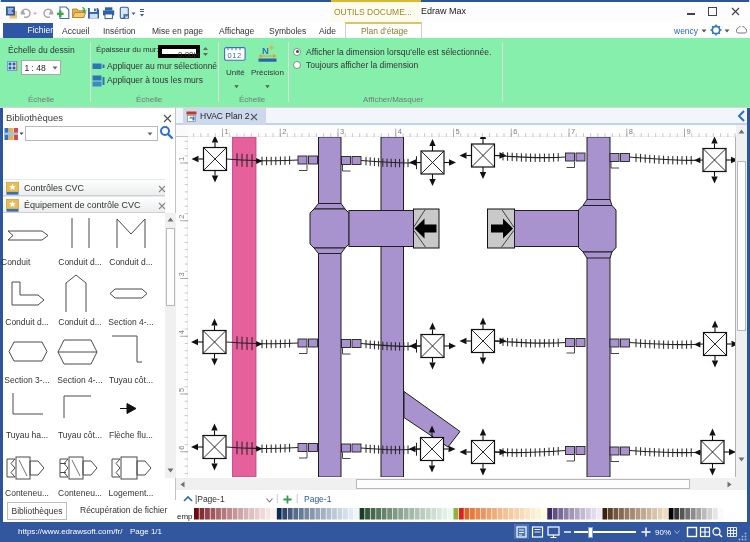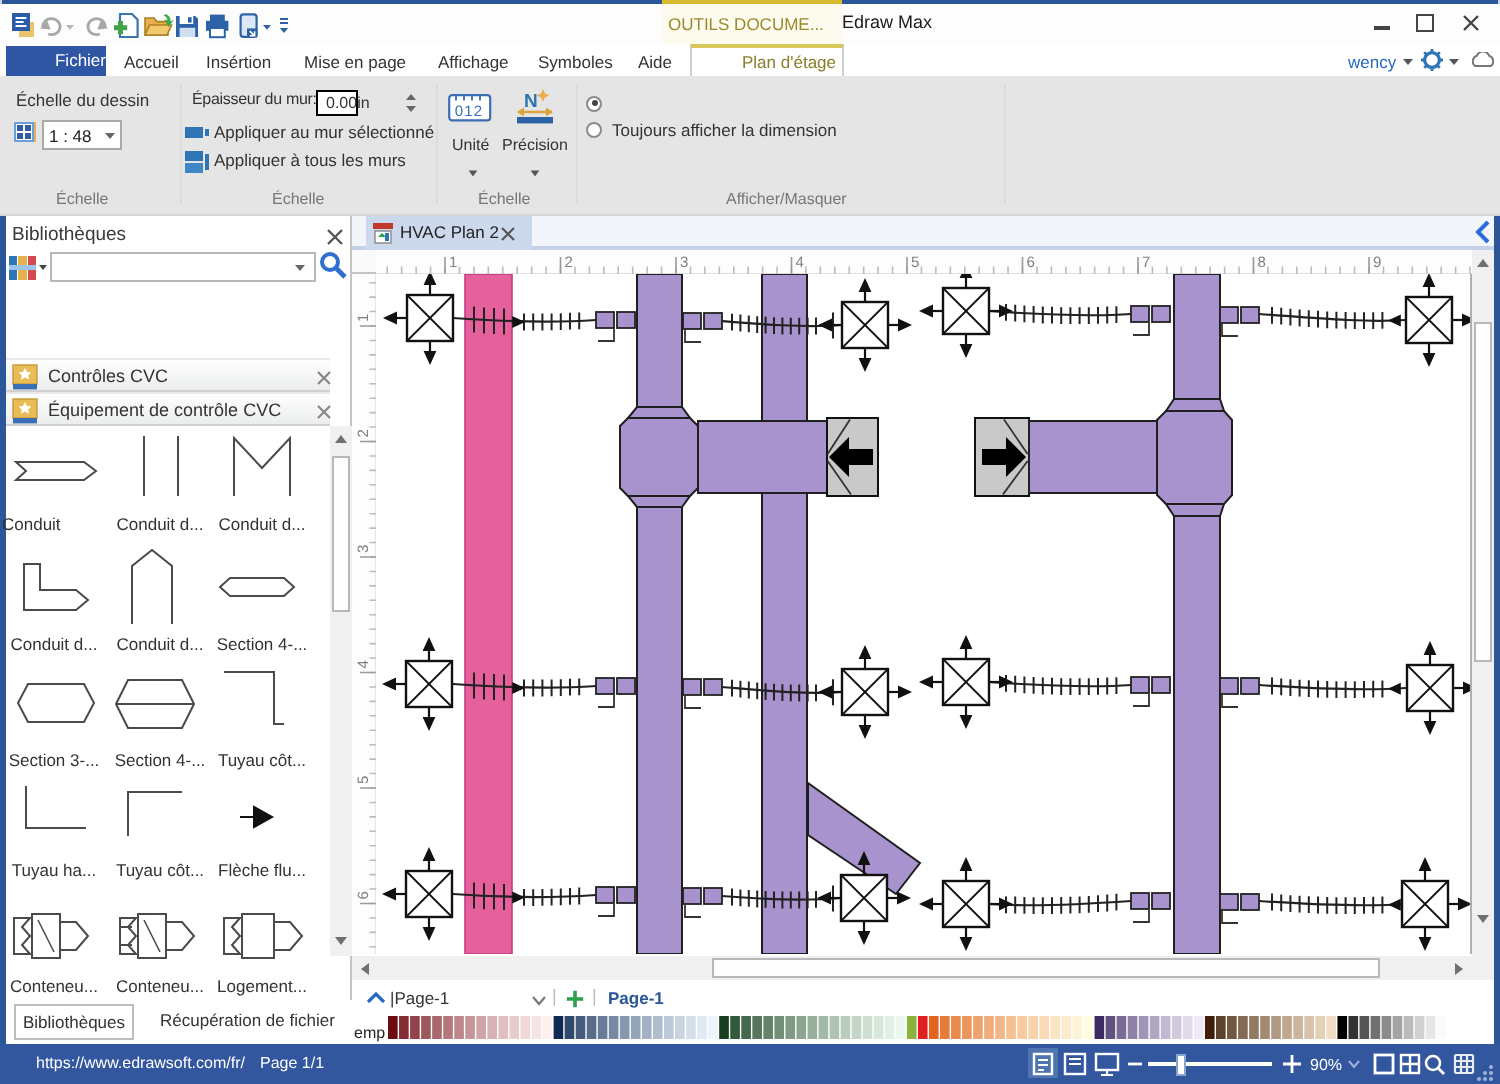--- a/index.html
+++ b/index.html
@@ -54,41 +54,41 @@
 
 <div class="abs" style="left:0;top:22px;width:750px;height:16px;background:#fff">
   <div class="abs" style="left:3px;top:1px;width:50px;height:15px;background:#2e56a5;color:#fff;font-size:8.5px;text-align:right;line-height:15px">Fichier</div>
   <div class="abs" style="left:62px;top:4px;font-size:8.5px;color:#333">Accueil</div>
   <div class="abs" style="left:103px;top:4px;font-size:8.5px;color:#333">Insértion</div>
   <div class="abs" style="left:152px;top:4px;font-size:8.5px;color:#333">Mise en page</div>
   <div class="abs" style="left:219px;top:4px;font-size:8.5px;color:#333">Affichage</div>
   <div class="abs" style="left:269px;top:4px;font-size:8.5px;color:#333">Symboles</div>
   <div class="abs" style="left:319px;top:4px;font-size:8.5px;color:#333">Aide</div>
   <div class="abs" style="left:345px;top:0;width:77px;height:16px;background:#fff;border:1px solid #cfcfcf;border-top:2px solid #d9c75a;border-bottom:none"></div>
-  <div class="abs" style="left:371px;top:4px;font-size:8.5px;color:#8a7d2a">Plan d'étage</div>
+  <div class="abs" style="left:361px;top:4px;font-size:8.5px;color:#8a7d2a">Plan d'étage</div>
   <div class="abs" style="left:674px;top:4px;font-size:8.5px;color:#2969c0">wency</div>
   <svg class="abs" style="left:701px;top:7px" width="6" height="4" viewBox="0 0 6 4">
         <path d="M0.5,0.5 L3,3.5 L5.5,0.5" fill="#555"></path>
       </svg>
   <svg class="abs" style="left:710px;top:2px" width="12" height="12" viewBox="0 0 13 13">
     <circle cx="6.5" cy="6.5" r="4" fill="none" stroke="#2e75b5" stroke-width="1.8"></circle>
     <circle cx="6.5" cy="6.5" r="1.5" fill="#fff"></circle>
     <g stroke="#2e75b5" stroke-width="1.5">
       <path d="M6.5,0.5 V2.5 M6.5,10.5 V12.5 M0.5,6.5 H2.5 M10.5,6.5 H12.5 M2.3,2.3 L3.7,3.7 M9.3,9.3 L10.7,10.7 M10.7,2.3 L9.3,3.7 M3.7,9.3 L2.3,10.7"></path>
     </g>
   </svg>
   <svg class="abs" style="left:724px;top:7px" width="6" height="4" viewBox="0 0 6 4">
         <path d="M0.5,0.5 L3,3.5 L5.5,0.5" fill="#555"></path>
       </svg>
   <svg class="abs" style="left:736px;top:4px" width="11" height="8" viewBox="0 0 11 8">
         <path d="M1.5,7 a3,3 0 0 1 1,-5.2 a3.2,3.2 0 0 1 6,0 a3,3 0 0 1 1,5.2 z" fill="none" stroke="#777" stroke-width="1"></path>
       </svg>
 </div>
 
-<div class="abs" style="left:0;top:38px;width:750px;height:69.5px;background:#e5e5e5;border-bottom:1px solid #d5d5d5">
+<div class="abs" style="left:0;top:38px;width:750px;height:69.5px;background:#86efac;border-bottom:1px solid #d5d5d5">
   <div class="abs" style="left:90px;top:4px;width:1px;height:60px;background:#dcdcdc"></div>
   <div class="abs" style="left:218px;top:4px;width:1px;height:60px;background:#dcdcdc"></div>
   <div class="abs" style="left:288px;top:4px;width:1px;height:60px;background:#dcdcdc"></div>
   <div class="abs" style="left:502px;top:4px;width:1px;height:60px;background:#dcdcdc"></div>
 
   <div class="abs" style="left:8px;top:6.5px;font-size:8.5px;color:#333;white-space:nowrap">Échelle du dessin</div>
   <svg class="abs" style="left:7px;top:22px" width="11" height="13" viewBox="0 0 11 13">
     <path d="M2,2 h9 v9" fill="none" stroke="#e0b15e" stroke-width="2"></path>
     <rect x="0.5" y="1.5" width="9" height="9" fill="#fff" stroke="#6a9fd8" stroke-width="1"></rect>
     <g fill="#2e5fa3">
@@ -98,21 +98,21 @@
           <rect x="5.5" y="6.5" width="3" height="3"></rect>
         </g>
   </svg>
   <div class="abs" style="left:20.5px;top:21.5px;width:40px;height:15px;border:1px solid #a9a9a9;background:#fff;font-size:8.5px;color:#222;line-height:14px;padding-left:3px">1 : 48</div>
   <svg class="abs" style="left:52px;top:27.5px" width="6" height="4" viewBox="0 0 6 4">
         <path d="M0.5,0.5 L3,3.5 L5.5,0.5" fill="#666"></path>
       </svg>
   <div class="abs" style="left:28px;top:56.5px;font-size:8px;color:#767676">Échelle</div>
 
   <div class="abs" style="left:96px;top:7px;font-size:8px;color:#333;white-space:nowrap;letter-spacing:-0.15px">Épaisseur du mur:</div>
-  <div class="abs" style="left:158px;top:7px;width:21px;height:13px;border:1px solid #000000;background:#fff;font-size:8px;color:#333;line-height:11px;padding-left:4px">0.00in</div>
+  <div class="abs" style="left:158px;top:7px;width:42px;height:13px;border:4px solid #000000;background:#fff;font-size:8px;color:#333;line-height:11px;padding-left:16px">0.00in</div>
   <svg class="abs" style="left:202px;top:8px" width="7" height="11" viewBox="0 0 7 11">
     <path d="M1,4 L3.5,1 L6,4 z" fill="#666"></path>
     <path d="M1,7 L3.5,10 L6,7 z" fill="#666"></path>
   </svg>
   <svg class="abs" style="left:92px;top:23px" width="13" height="11" viewBox="0 0 13 11">
     <rect x="0.5" y="2.5" width="9" height="5.5" fill="#2e75b5"></rect>
         <rect x="10.5" y="3.5" width="2" height="3.5" fill="#2e75b5"></rect>
   </svg>
   <div class="abs" style="left:107px;top:23px;font-size:8.5px;color:#333;white-space:nowrap">Appliquer au mur sélectionné</div>
   <svg class="abs" style="left:92px;top:36.5px" width="13" height="12" viewBox="0 0 13 12">
@@ -140,20 +140,21 @@
   <svg class="abs" style="left:233.5px;top:46.5px" width="5" height="3.5" viewBox="0 0 5 3.5">
         <path d="M0.3,0.3 L2.5,3.2 L4.7,0.3 z" fill="#555"></path>
       </svg>
   <svg class="abs" style="left:265px;top:46.5px" width="5" height="3.5" viewBox="0 0 5 3.5">
         <path d="M0.3,0.3 L2.5,3.2 L4.7,0.3 z" fill="#555"></path>
       </svg>
   <div class="abs" style="left:239px;top:56.5px;font-size:8px;color:#767676">Échelle</div>
 
   <div class="abs" style="left:293px;top:9.5px;width:8px;height:8px;border:1px solid #8a8a8a;border-radius:50%;background:#fff"></div>
   <div class="abs" style="left:295.5px;top:12px;width:3px;height:3px;border-radius:50%;background:#444"></div>
+  <div class="abs" style="left:306px;top:8.5px;font-size:8.5px;color:#333;white-space:nowrap">Afficher la dimension lorsqu'elle est sélectionnée.</div>
   <div class="abs" style="left:293px;top:23px;width:8px;height:8px;border:1px solid #8a8a8a;border-radius:50%;background:#fff"></div>
   <div class="abs" style="left:306px;top:22px;font-size:8.5px;color:#333;white-space:nowrap">Toujours afficher la dimension</div>
   <div class="abs" style="left:363px;top:56.5px;font-size:8px;color:#767676">Afficher/Masquer</div>
 </div>
 
 <div class="abs" style="left:0;top:107.5px;width:3px;height:434.5px;background:#2b579a"></div>
 <div class="abs" style="left:747px;top:107.5px;width:3px;height:434.5px;background:#2b579a"></div>
 
 <div class="abs" style="left:3px;top:108px;width:173px;height:414px;background:#fff;border-right:1px solid #c4c4c4">
   <div class="abs" style="left:3px;top:4px;font-size:9.5px;color:#3a3a3a">Bibliothèques</div>
@@ -534,21 +535,21 @@
       </svg>
   <div class="abs" style="left:19px;top:4px;font-size:8.5px;color:#333">|Page-1</div>
   <svg class="abs" style="left:90px;top:8px" width="7" height="5" viewBox="0 0 7 5">
         <path d="M0.5,0.5 L3.5,4 L6.5,0.5" fill="none" stroke="#777" stroke-width="1.1"></path>
       </svg>
   <div class="abs" style="left:100px;top:3px;font-size:9px;color:#bbb">|</div>
   <svg class="abs" style="left:107px;top:5px" width="9" height="9" viewBox="0 0 11 11">
         <path d="M5.5,0.5 V10.5 M0.5,5.5 H10.5" stroke="#2e9e4f" stroke-width="2.2"></path>
       </svg>
   <div class="abs" style="left:120px;top:3px;font-size:9px;color:#bbb">|</div>
-  <div class="abs" style="left:128px;top:4px;font-size:8.5px;color:#2b579a;font-weight:bold">Page-1</div>
+  <div class="abs" style="left:128px;top:4px;font-size:8.5px;color:#2b579a;font-weight:normal">Page-1</div>
 </div>
 <div class="abs" style="left:176px;top:507.5px;width:571px;height:14.5px;background:#fff">
   <div class="abs" style="left:1px;top:4px;font-size:8px;color:#222">emp</div>
 </div>
 <svg class="abs" style="left:194px;top:508px" width="535" height="12" viewBox="0 0 535 12">
       <rect x="0.00" y="0" width="4.82" height="11.5" fill="#6e0b12"></rect>
       <rect x="5.52" y="0" width="4.82" height="11.5" fill="#842d33"></rect>
       <rect x="11.04" y="0" width="4.82" height="11.5" fill="#924349"></rect>
       <rect x="16.56" y="0" width="4.82" height="11.5" fill="#9e575b"></rect>
       <rect x="22.08" y="0" width="4.82" height="11.5" fill="#a9686c"></rect>

